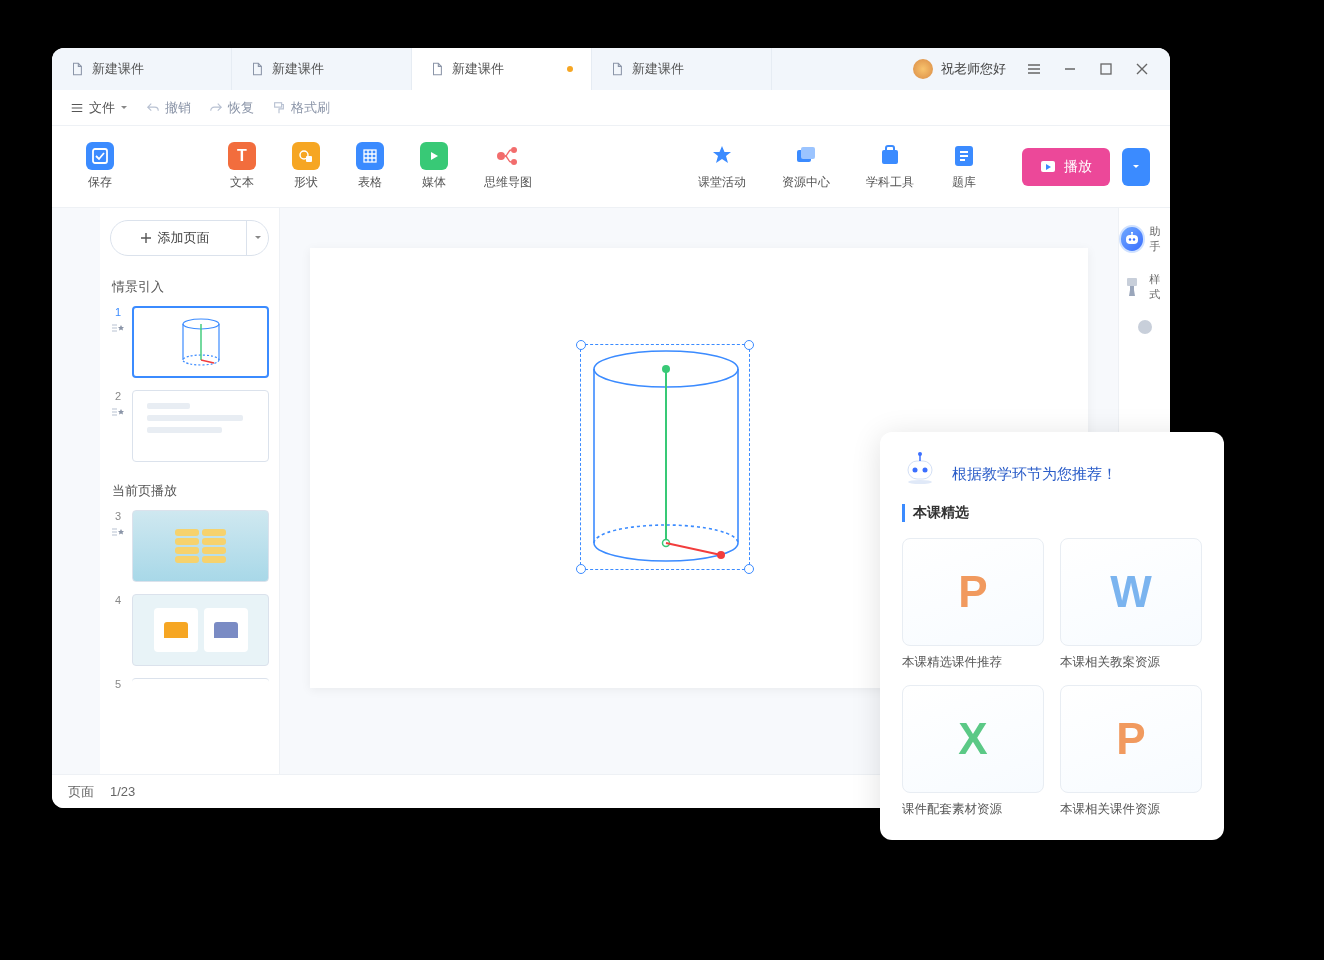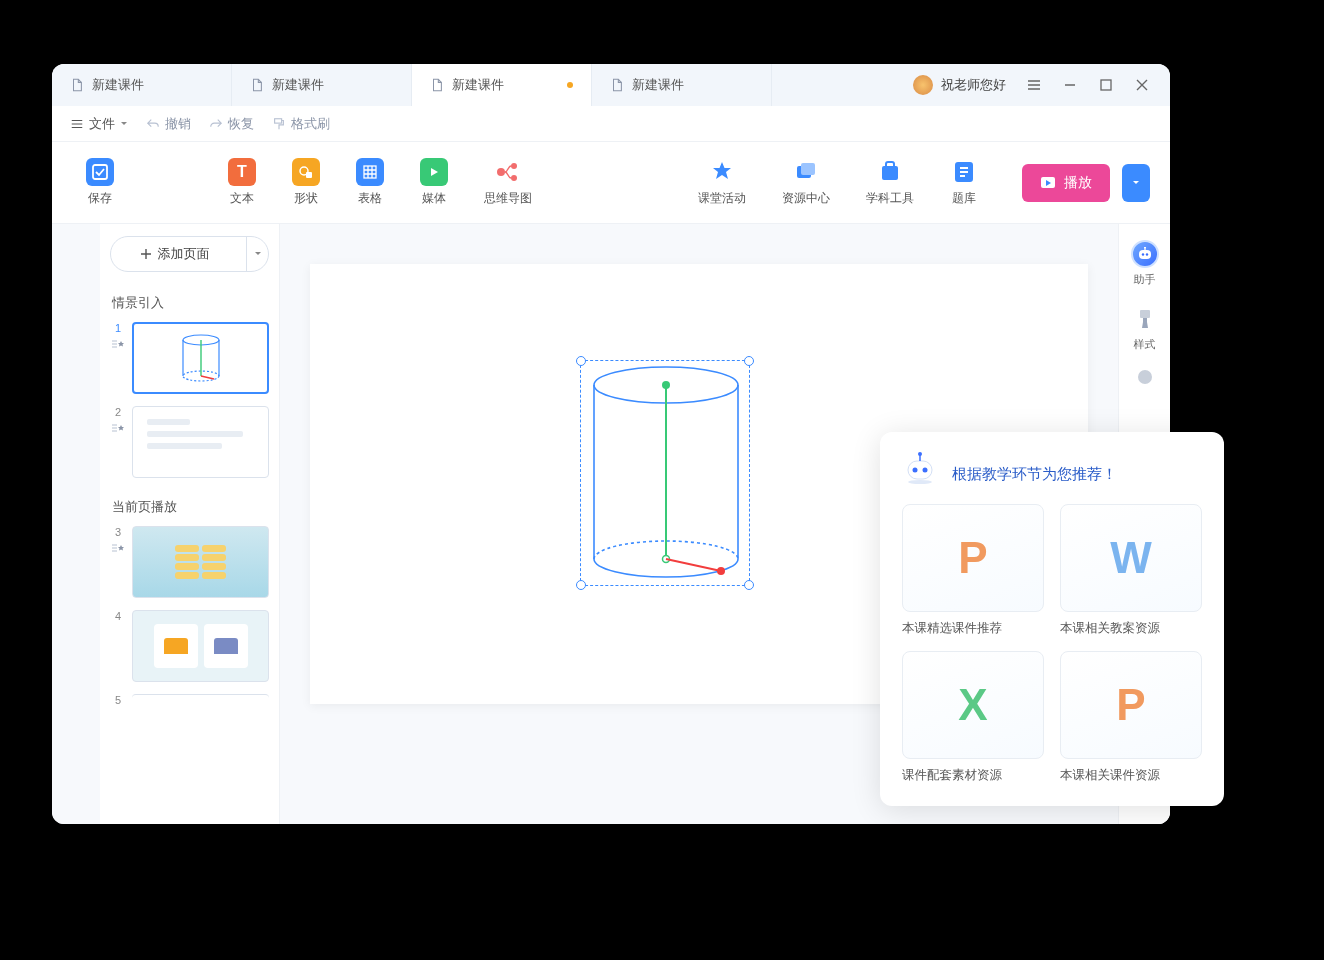--- a/index.html
+++ b/index.html
@@ -1,17 +1,17 @@
 <!DOCTYPE html>
 <html><head>
   <meta charset="utf-8">
   <style>
     * { margin: 0; padding: 0; box-sizing: border-box; font-family: -apple-system, BlinkMacSystemFont, "Segoe UI", "PingFang SC", "Microsoft YaHei", sans-serif; }
     body { background: #000; width: 1324px; height: 960px; position: relative; }
-    .app-window { position: absolute; left: 52px; top: 64px; width: 1118px; height: 760px; background: #fff; border-radius: 12px; overflow: hidden; box-shadow: 0 4px 30px rgba(0,0,0,0.15); display: flex; flex-direction: column; }
+    .app-window { position: absolute; left: 52px; top: 48px; width: 1118px; height: 760px; background: #fff; border-radius: 12px; overflow: hidden; box-shadow: 0 4px 30px rgba(0,0,0,0.15); display: flex; flex-direction: column; }
     
     
     .tab-bar { height: 42px; background: #f2f6fb; display: flex; align-items: stretch; padding-right: 10px; }
     .tab { display: flex; align-items: center; padding: 0 18px; gap: 8px; font-size: 13px; color: #555; cursor: pointer; border-right: 1px solid #e6ecf3; min-width: 180px; }
     .tab.active { background: #fff; }
     .tab-icon { width: 14px; height: 14px; display: inline-flex; }
     .tab-dot { width: 6px; height: 6px; background: #f6a623; border-radius: 50%; margin-left: auto; }
     .tab-spacer { flex: 1; }
     .userbox { display: flex; align-items: center; gap: 8px; padding: 0 10px; font-size: 13px; color: #444; }
     .avatar { width: 20px; height: 20px; border-radius: 50%; background: radial-gradient(circle, #f8c36d, #d98a45); }
@@ -55,21 +55,21 @@
     .canvas { width: 780px; height: 440px; background: #fff; box-shadow: 0 2px 10px rgba(0,0,0,0.06); position: relative; }
     .selection-box { position: absolute; left: 270px; top: 96px; width: 170px; height: 226px; border: 1px dashed #3b8bff; }
     .sel-handle { width: 10px; height: 10px; border: 1.5px solid #3b8bff; background: #fff; border-radius: 50%; position: absolute; }
     .sel-handle.tl { left: -5px; top: -5px; }
     .sel-handle.tr { right: -5px; top: -5px; }
     .sel-handle.bl { left: -5px; bottom: -5px; }
     .sel-handle.br { right: -5px; bottom: -5px; }
     
     
     .sidebar-right { width: 52px; background: #fff; border-left: 1px solid #eef1f5; display: flex; flex-direction: column; align-items: center; padding-top: 16px; gap: 18px; }
-    .side-tool { display: flex; flex-direction: column; align-items: center; gap: 4px; cursor: pointer; }
+    .side-tool { display: flex; flex-direction: row; align-items: center; gap: 4px; cursor: pointer; }
     .side-tool-icon { width: 28px; height: 28px; display: flex; align-items: center; justify-content: center; }
     .side-tool-label { font-size: 11px; color: #666; }
     .assistant-icon { width: 28px; height: 28px; border-radius: 50%; background: linear-gradient(135deg, #6fa8ff, #3b6fff); border: 2px solid #cfe1ff; display: flex; align-items: center; justify-content: center; }
     
     
     .status-bar { height: 34px; border-top: 1px solid #eef1f5; display: flex; align-items: center; padding: 0 16px; font-size: 13px; color: #666; gap: 16px; background: #fff; }
     .status-spacer { flex: 1; }
     .status-item { display: flex; align-items: center; gap: 6px; cursor: pointer; }
     
     
@@ -449,34 +449,54 @@
             </svg>
         </div>
         <span class="side-tool-label">样式</span>
       </div>
       <div class="side-tool">
         <div class="gray-dot"></div>
       </div>
     </div>
   </div>
 
+  <div class="status-bar">
+    <span>页面</span>
+    <span>1/23</span>
+    <div class="status-spacer"></div>
+    <div class="status-item">
+      <svg width="16" height="14" viewBox="0 0 16 14" stroke="#666" stroke-width="1.3" fill="none">
+          <path d="M2 10h12M2 5h12M6 2v3M10 2v3"></path>
+        </svg>
+      <span>备注</span>
+    </div>
+    <div style="width:1px;height:18px;background:#e2e8f0"></div>
+    <div class="status-item">
+      <svg width="16" height="16" viewBox="0 0 16 16" fill="#666">
+          <circle cx="8" cy="8" r="7" fill="none" stroke="#666" stroke-width="1.3"></circle>
+          <path d="M6.5 5l4 3-4 3z"></path>
+        </svg>
+      <span>当前页播放</span>
+    </div>
+  </div>
 </div>
 
 <div class="rec-panel">
   <div class="rec-header">
     <svg class="rec-bot" viewBox="0 0 36 32">
       <ellipse cx="18" cy="30" rx="12" ry="2" fill="#e0e9f8"></ellipse>
       <rect x="6" y="9" width="24" height="18" rx="9" fill="#fff" stroke="#d4e0f5" stroke-width="1"></rect>
       <circle cx="13" cy="18" r="2.5" fill="#3b6fff"></circle>
       <circle cx="23" cy="18" r="2.5" fill="#3b6fff"></circle>
       <line x1="18" y1="2" x2="18" y2="9" stroke="#3b6fff" stroke-width="1.5"></line>
       <circle cx="18" cy="2" r="2" fill="#3b6fff"></circle>
     </svg>
     <span class="rec-title">根据教学环节为您推荐！</span>
   </div>
+  <div class="rec-section">本课精选</div>
   <div class="rec-grid">
     <div class="rec-card">
       <div class="rec-card-box letter-p1">P</div>
       <span class="rec-card-label">本课精选课件推荐</span>
     </div>
     <div class="rec-card">
       <div class="rec-card-box letter-w">W</div>
       <span class="rec-card-label">本课相关教案资源</span>
     </div>
     <div class="rec-card">

